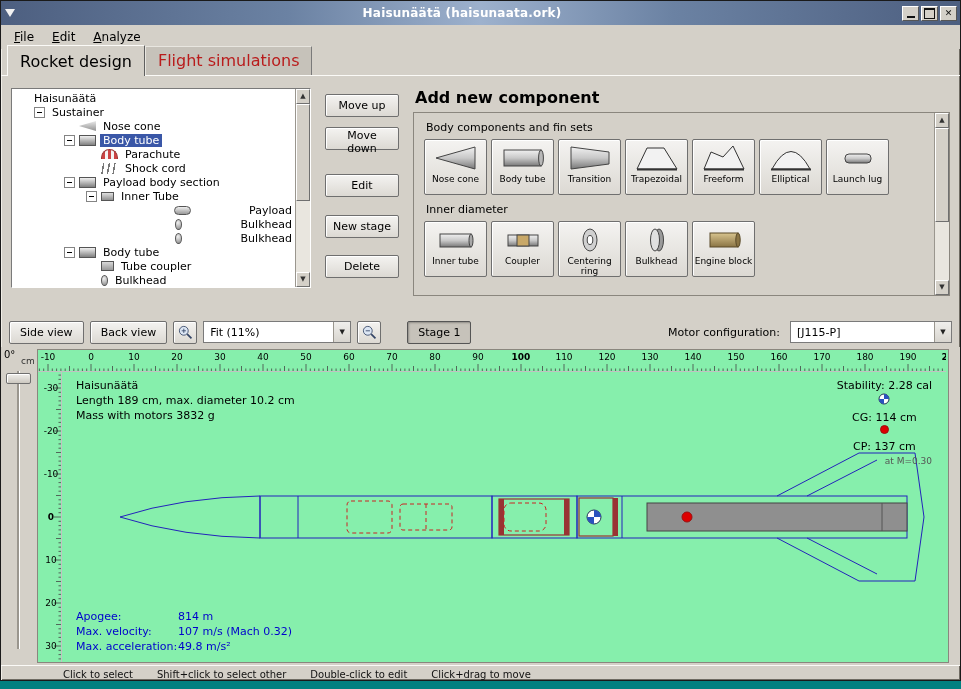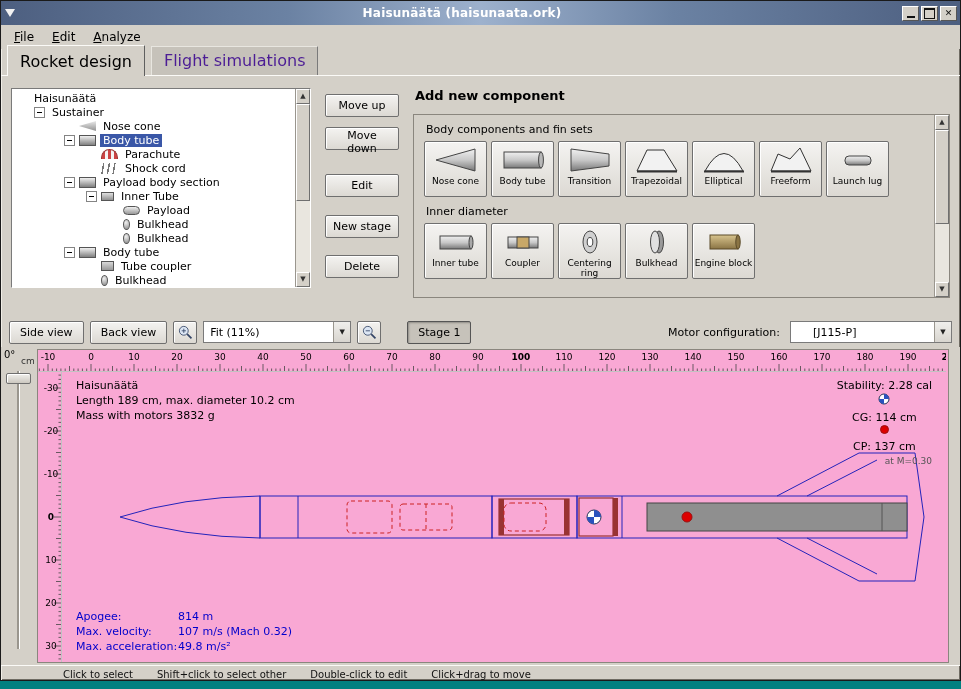--- a/index.html
+++ b/index.html
@@ -31,27 +31,27 @@
   .tbtn.max::after { content:""; width:9px; height:8px; border:1px solid #111; border-top-width:2px; }
   .tbtn.close::after { content:"\2715"; font-size:9px; font-weight:bold; color:#111; }
   
   .menubar { height:24px; flex:none; display:flex; align-items:center; padding-left:4px; background:#d4d0c8; }
   .menu-item { display:inline-block; padding:3px 9px; font-size:12px; cursor:default; }
   .menu-item::first-letter { text-decoration:underline; }
   
   .tabrow { height:26px; flex:none; display:flex; align-items:flex-end; padding-left:6px; }
   .tab { padding:4px 12px 5px; font-size:16px; border:1px solid; border-bottom:none; cursor:default; white-space:nowrap; }
   .tab.active { background:#d4d0c8; border-color:#fbfaf7 #5f5f5f #d4d0c8 #fbfaf7; position:relative; bottom:-1px; padding-top:6px; z-index:2; }
-  .tab.inactive { background:#c6c2ba; border-color:#e8e6e0 #7a7a7a transparent #e8e6e0; margin-left:6px; color:#4c1d95; }
+  .tab.inactive { background:#c6c2ba; border-color:#e8e6e0 #7a7a7a transparent #e8e6e0; margin-left:0; color:#b91c1c; }
   
   .top-section { height:231px; flex:none; display:flex; padding:12px 10px 0 10px; border-top:1px solid #fbfaf7; }
   .tree-wrap { width:300px; height:200px; flex:none; background:#fff; border:1px solid; border-color:#7a7a7a #fff #fff #7a7a7a; display:flex; }
   .tree { flex:1; overflow:hidden; padding-top:2px; font-size:11px; }
   .trow { display:flex; align-items:center; height:14px; white-space:nowrap; cursor:default; }
-  .d0 { padding-left:4px; } .d1 { padding-left:22px; } .d2 { padding-left:52px; } .d3 { padding-left:74px; } .d4 { padding-left:96px; }
+  .d0 { padding-left:4px; } .d1 { padding-left:22px; } .d2 { padding-left:52px; } .d3 { padding-left:74px; } .d4 { padding-left:96px;justify-content:space-between; }
   .exp { width:11px; height:11px; margin-right:4px; flex:none; position:relative; }
   .exp.minus { border:1px solid #848484; background:#fff; }
   .exp.minus::after { content:""; position:absolute; left:2px; right:2px; top:4px; height:1px; background:#000; }
   .ticon { width:17px; height:11px; margin-right:4px; flex:none; }
   [data-icon="nosecone"]  { background:linear-gradient(180deg,#e8e8e8,#8a8a8a); clip-path:polygon(0 50%,100% 4%,100% 96%); }
   [data-icon="bodytube"]  { border:1px solid #555; background:linear-gradient(180deg,#f0f0f0,#808080); }
   [data-icon="innertube"] { width:13px; height:9px; border:1px solid #555; background:linear-gradient(180deg,#e0e0e0,#909090); }
   [data-icon="parachute"] { height:10px; border-radius:9px 9px 0 0; border:1px solid #993333; border-bottom:none; background:repeating-linear-gradient(90deg,#cc4444 0 3px,#f4f4f4 3px 6px); }
   [data-icon="shockcord"] { background:repeating-linear-gradient(100deg,transparent 0 2px,#777 2px 3.5px,transparent 3.5px 5.5px); }
   [data-icon="payload"]   { height:9px; border-radius:5px; border:1px solid #555; background:linear-gradient(180deg,#eee,#999); }
@@ -68,49 +68,49 @@
   
   .action-col { width:74px; flex:none; margin-left:14px; padding-top:6px; }
   .btn3d {
     background:linear-gradient(#f4f3f1,#dcd9d3); border:1px solid #6f6f6f; border-radius:2px;
     box-shadow:inset 1px 1px 0 #fff; font-size:11px; font-family:inherit; color:#000; cursor:default;
   }
   .act-btn { display:block; width:74px; height:23px; }
   .g1 { margin-top:10px; } .g2 { margin-top:24px; } .g3 { margin-top:18px; } .g4 { margin-top:17px; }
   
   .add-panel { flex:1; margin-left:14px; min-width:0; }
-  .add-title { font-weight:bold; font-size:13px; margin:0 0 11px 2px; }
+  .add-title { font-weight:bold; font-size:16px; margin:0 0 5px 2px; }
   .add-box { position:relative; border:1px solid #8a867e; height:184px; padding:6px 22px 6px 10px; }
   .group-label { font-size:11px; margin:2px 0 5px 2px; }
   .comp-row { display:flex; gap:4px; margin-bottom:8px; }
   .comp-btn { width:63px; height:56px; display:flex; flex-direction:column; align-items:center; justify-content:flex-start; padding:3px 1px 2px; gap:1px; }
   .comp-btn svg { flex:none; }
   .clabel { font-size:9px; line-height:1.15; text-align:center; }
   .add-sbar { position:absolute; top:0; bottom:0; right:0; }
   
   .spacer { height:11px; flex:none; }
   .view-toolbar { height:30px; flex:none; display:flex; align-items:center; padding:0 8px; gap:6px; }
   .vt-btn { height:23px; padding:0 10px; }
   .vt-btn.pressed { background:#c6c2ba; border-color:#555; box-shadow:inset 1px 1px 2px rgba(0,0,0,.28); }
   .icon-btn { width:24px; height:23px; padding:0; display:flex; align-items:center; justify-content:center; }
   .combo { display:flex; align-items:center; height:22px; background:#fff; border:1px solid #7a7a7a; cursor:default; }
   .combo-text { padding:0 6px; flex:1; white-space:nowrap; overflow:hidden; font-size:11px; }
   .combo-arrow { width:17px; height:100%; flex:none; background:linear-gradient(#f0efec,#d8d5cf); border-left:1px solid #9a968e; display:flex; align-items:center; justify-content:center; font-size:7px; color:#222; }
   .zoom-combo { width:148px; }
-  .motor-combo { width:162px;padding-left:16px; }
+  .motor-combo { width:162px; }
   .flex1 { flex:1; }
   .mc-label { font-size:11px; margin-right:4px; white-space:nowrap; }
   
   .main-view { height:318px; flex:none; position:relative; background:#d4d0c8; }
   .rot-strip { position:absolute; left:0; top:0; width:36px; height:318px; }
   .rot-label { position:absolute; left:3px; top:2px; font-size:10px; }
   .unit-label { position:absolute; left:20px; top:9px; font-size:9px; color:#333; }
   .slider-track { position:absolute; left:16px; top:24px; width:3px; height:278px; background:#9a968e; border-right:1px solid #fff; }
   .slider-handle { position:absolute; left:5px; top:26px; width:25px; height:11px; background:linear-gradient(#f0efec,#ccc8c0); border:1px solid #6f6f6f; border-radius:2px; box-shadow:inset 1px 1px 0 #fff; }
-  .frame { position:absolute; left:36px; top:2px; width:912px; height:314px; background:#f9a8d4; border:1px solid #8a867e; }
+  .frame { position:absolute; left:36px; top:2px; width:912px; height:314px; background:#86efac; border:1px solid #8a867e; }
   .hruler { position:absolute; left:0; top:0; width:908px; height:22px; border-bottom:1px solid #c2c2c2; overflow:hidden; }
   .vruler { position:absolute; left:0; top:22px; width:24px; height:290px; border-right:1px solid #c2c2c2; overflow:hidden; }
   .canvas { position:absolute; left:24px; top:22px; width:884px; height:290px; }
   .rocket-svg { position:absolute; left:0; top:0; }
   .r-out  { fill:none; stroke:var(--rocket-outline,#2323bb); stroke-width:1; }
   .r-dash { fill:none; stroke:var(--inner-component-dashed,#cc2222); stroke-width:1; stroke-dasharray:4 3; }
   .r-mar  { fill:none; stroke:var(--component-maroon,#993333); stroke-width:1.2; }
   .r-marf { fill:var(--component-maroon,#993333); stroke:none; }
   .r-motor{ fill:var(--motor-gray,#8f8f8f); stroke:#444; stroke-width:1; }
   .cgq { fill:var(--cg-blue,#2a52be); }
@@ -284,31 +284,31 @@
           </button>
           <button class="btn3d comp-btn">
             <svg width="44" height="30" viewBox="0 0 44 30">
                 <polygon points="2,26 12,5 29,5 42,26" fill="#f2f2f2" stroke="#333"></polygon>
                 <line x1="2" y1="26.5" x2="42" y2="26.5" stroke="#333" stroke-width="2"></line>
               </svg>
             <span class="clabel">Trapezoidal</span>
           </button>
           <button class="btn3d comp-btn">
             <svg width="44" height="30" viewBox="0 0 44 30">
+                <polygon points="2,26 9,9 21,14 31,3 42,26" fill="#f2f2f2" stroke="#333"></polygon>
+                <line x1="2" y1="26.5" x2="42" y2="26.5" stroke="#333" stroke-width="2"></line>
+              </svg>
+            <span class="clabel">Freeform</span>
+          </button>
+          <button class="btn3d comp-btn">
+            <svg width="44" height="30" viewBox="0 0 44 30">
                 <path d="M3,26 Q22,-9 41,26 Z" fill="#f2f2f2" stroke="#333"></path>
                 <line x1="2" y1="26.5" x2="42" y2="26.5" stroke="#333" stroke-width="2"></line>
               </svg>
             <span class="clabel">Elliptical</span>
-          </button>
-          <button class="btn3d comp-btn">
-            <svg width="44" height="30" viewBox="0 0 44 30">
-                <polygon points="2,26 9,9 21,14 31,3 42,26" fill="#f2f2f2" stroke="#333"></polygon>
-                <line x1="2" y1="26.5" x2="42" y2="26.5" stroke="#333" stroke-width="2"></line>
-              </svg>
-            <span class="clabel">Freeform</span>
           </button>
           <button class="btn3d comp-btn">
             <svg width="44" height="30" viewBox="0 0 44 30">
                 <rect x="9" y="11" width="26" height="9" rx="4" fill="url(#met)" stroke="#444"></rect>
               </svg>
             <span class="clabel">Launch lug</span>
           </button>
         </div>
         <div class="group-label">Inner diameter</div>
         <div class="comp-row">

